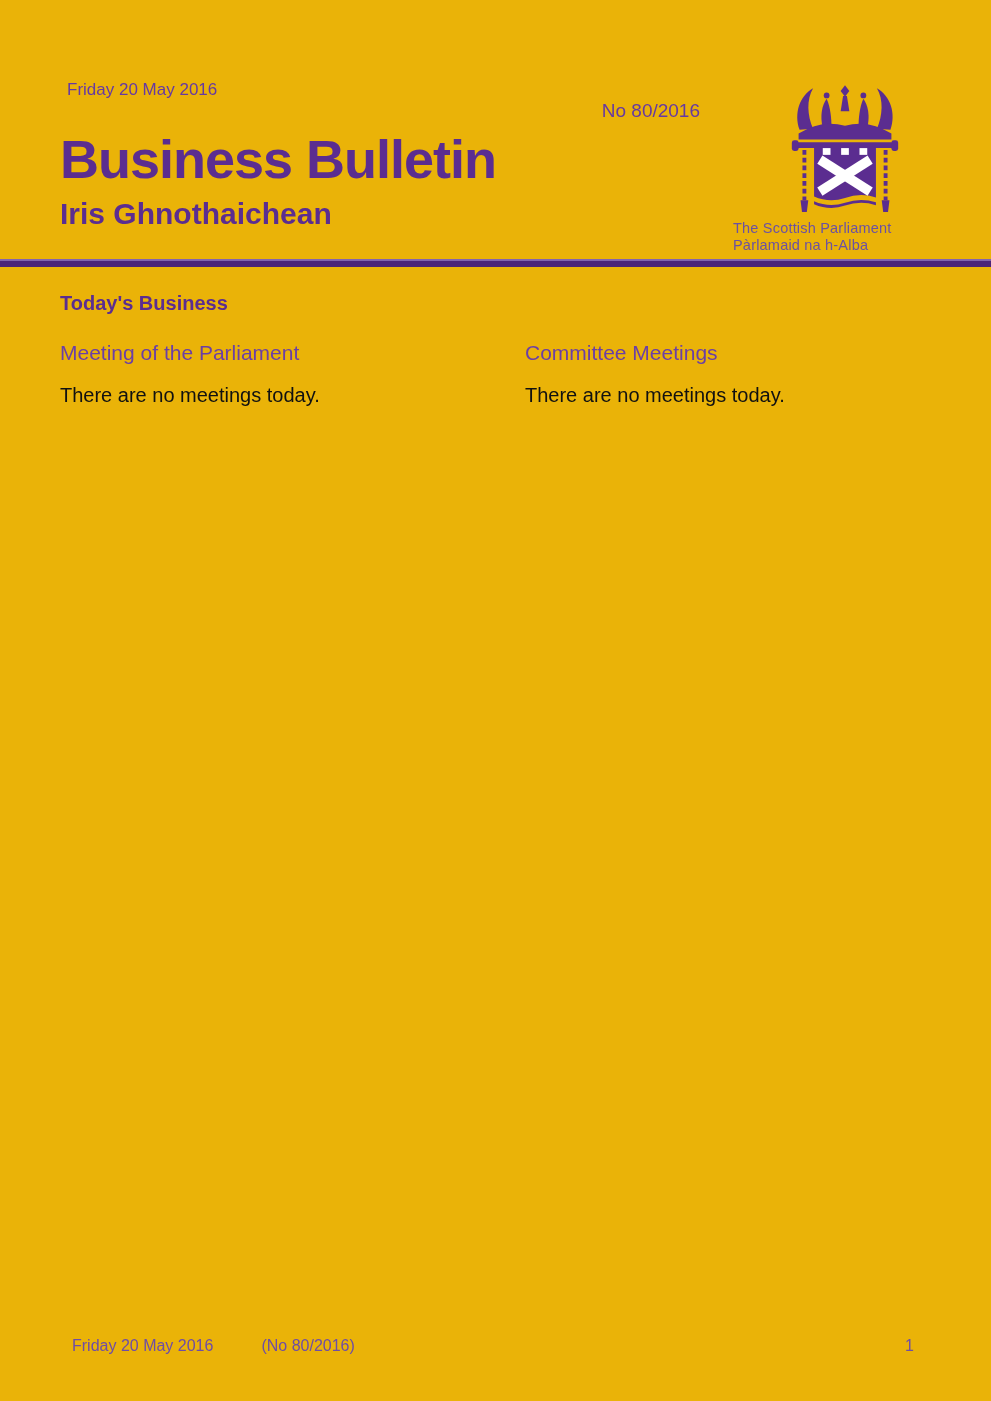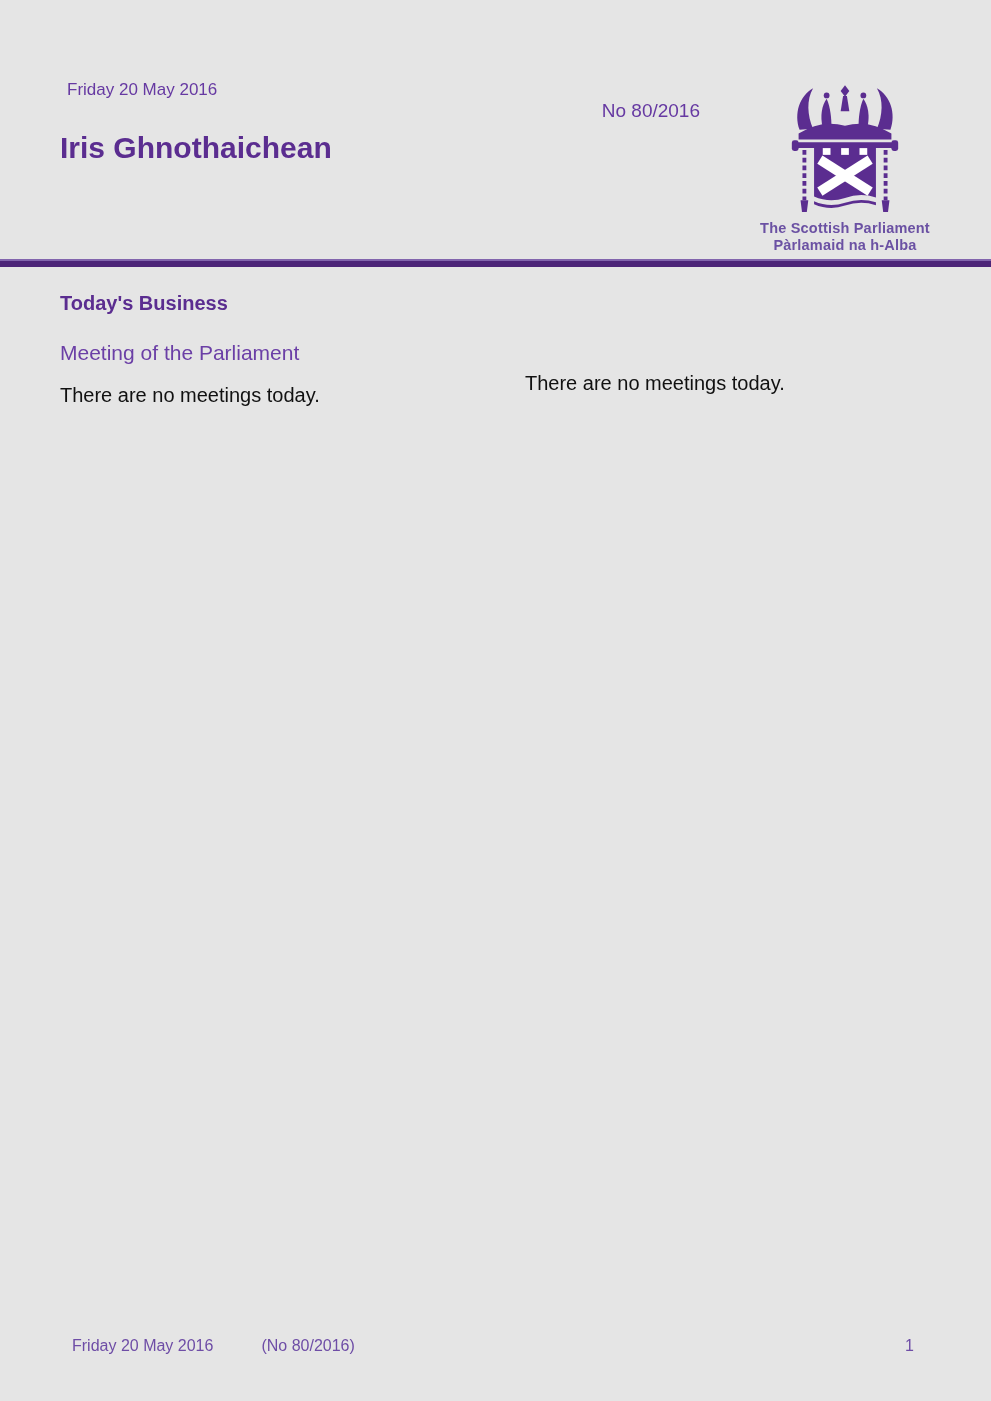--- a/index.html
+++ b/index.html
@@ -6,21 +6,21 @@
   html, body { background: #ffffff; }
   body {
     font-family: "Liberation Sans", "DejaVu Sans", sans-serif;
     width: 991px; height: 1401px;
     position: relative;
     overflow: hidden;
     color: #1a1a1a;
   }
   .page {
     position: absolute; inset: 0;
-    background: #e5e5e5;
+    background: #eab308;
   }
 
   
   .header-left {
     position: absolute; top: 80px; left: 60px; width: 640px;
   }
   .issue-date {
     font-size: 17px; line-height: 20px;
     color: #6639a2; padding-left: 7px;
   }
@@ -38,22 +38,21 @@
   .page-subtitle {
     margin-top: 9px;
     font-size: 30px; line-height: 34px;
     font-weight: bold; 
     color: #5b2d90;
   }
 
   
   .logo {
     position: absolute; top: 84px; left: 733px; width: 224px;
-    text-align: center;
-    font-weight: bold;
+    text-align: left;
   }
   .logo-emblem { display: block; margin: 0 auto; }
   .logo-text {
     margin-top: 2px;
     color: #6b51a3;
     font-size: 14.5px; line-height: 17px;
     letter-spacing: 0.2px;
   }
 
   
@@ -93,20 +92,21 @@
   .footer-number { margin-left: 48px; }
 </style>
 </head>
 <body>
 
 <div class="page">
 
   <div class="header-left">
     <div class="issue-date">Friday 20 May 2016</div>
     <div class="issue-number">No 80/2016</div>
+    <h1 class="page-title">Business Bulletin</h1>
     <div class="page-subtitle">Iris Ghnothaichean</div>
   </div>
 
   <div class="logo">
     <svg class="logo-emblem" width="116" height="134" viewBox="0 0 120 138" aria-hidden="true">
       <g fill="#5b2d90" stroke="none">
 
         <path d="M60,1 L64.5,7 L60,13 L55.5,7 Z"></path>
         <path d="M58,12 L62,12 L64.5,28 L55.5,28 Z"></path>
 
@@ -154,20 +154,21 @@
   <div class="rule"></div>
 
   <div class="todays-business">
     <h2 class="section-heading">Today's Business</h2>
     <div class="columns">
       <div class="col-left">
         <h3 class="col-heading">Meeting of the Parliament</h3>
         <p class="col-body">There are no meetings today.</p>
       </div>
       <div class="col-right">
+        <h3 class="col-heading">Committee Meetings</h3>
         <p class="col-body">There are no meetings today.</p>
       </div>
     </div>
   </div>
 
   <div class="footer">
     <div class="footer-left">
       <span class="footer-date">Friday 20 May 2016</span>
       <span class="footer-number">(No 80/2016)</span>
     </div>

